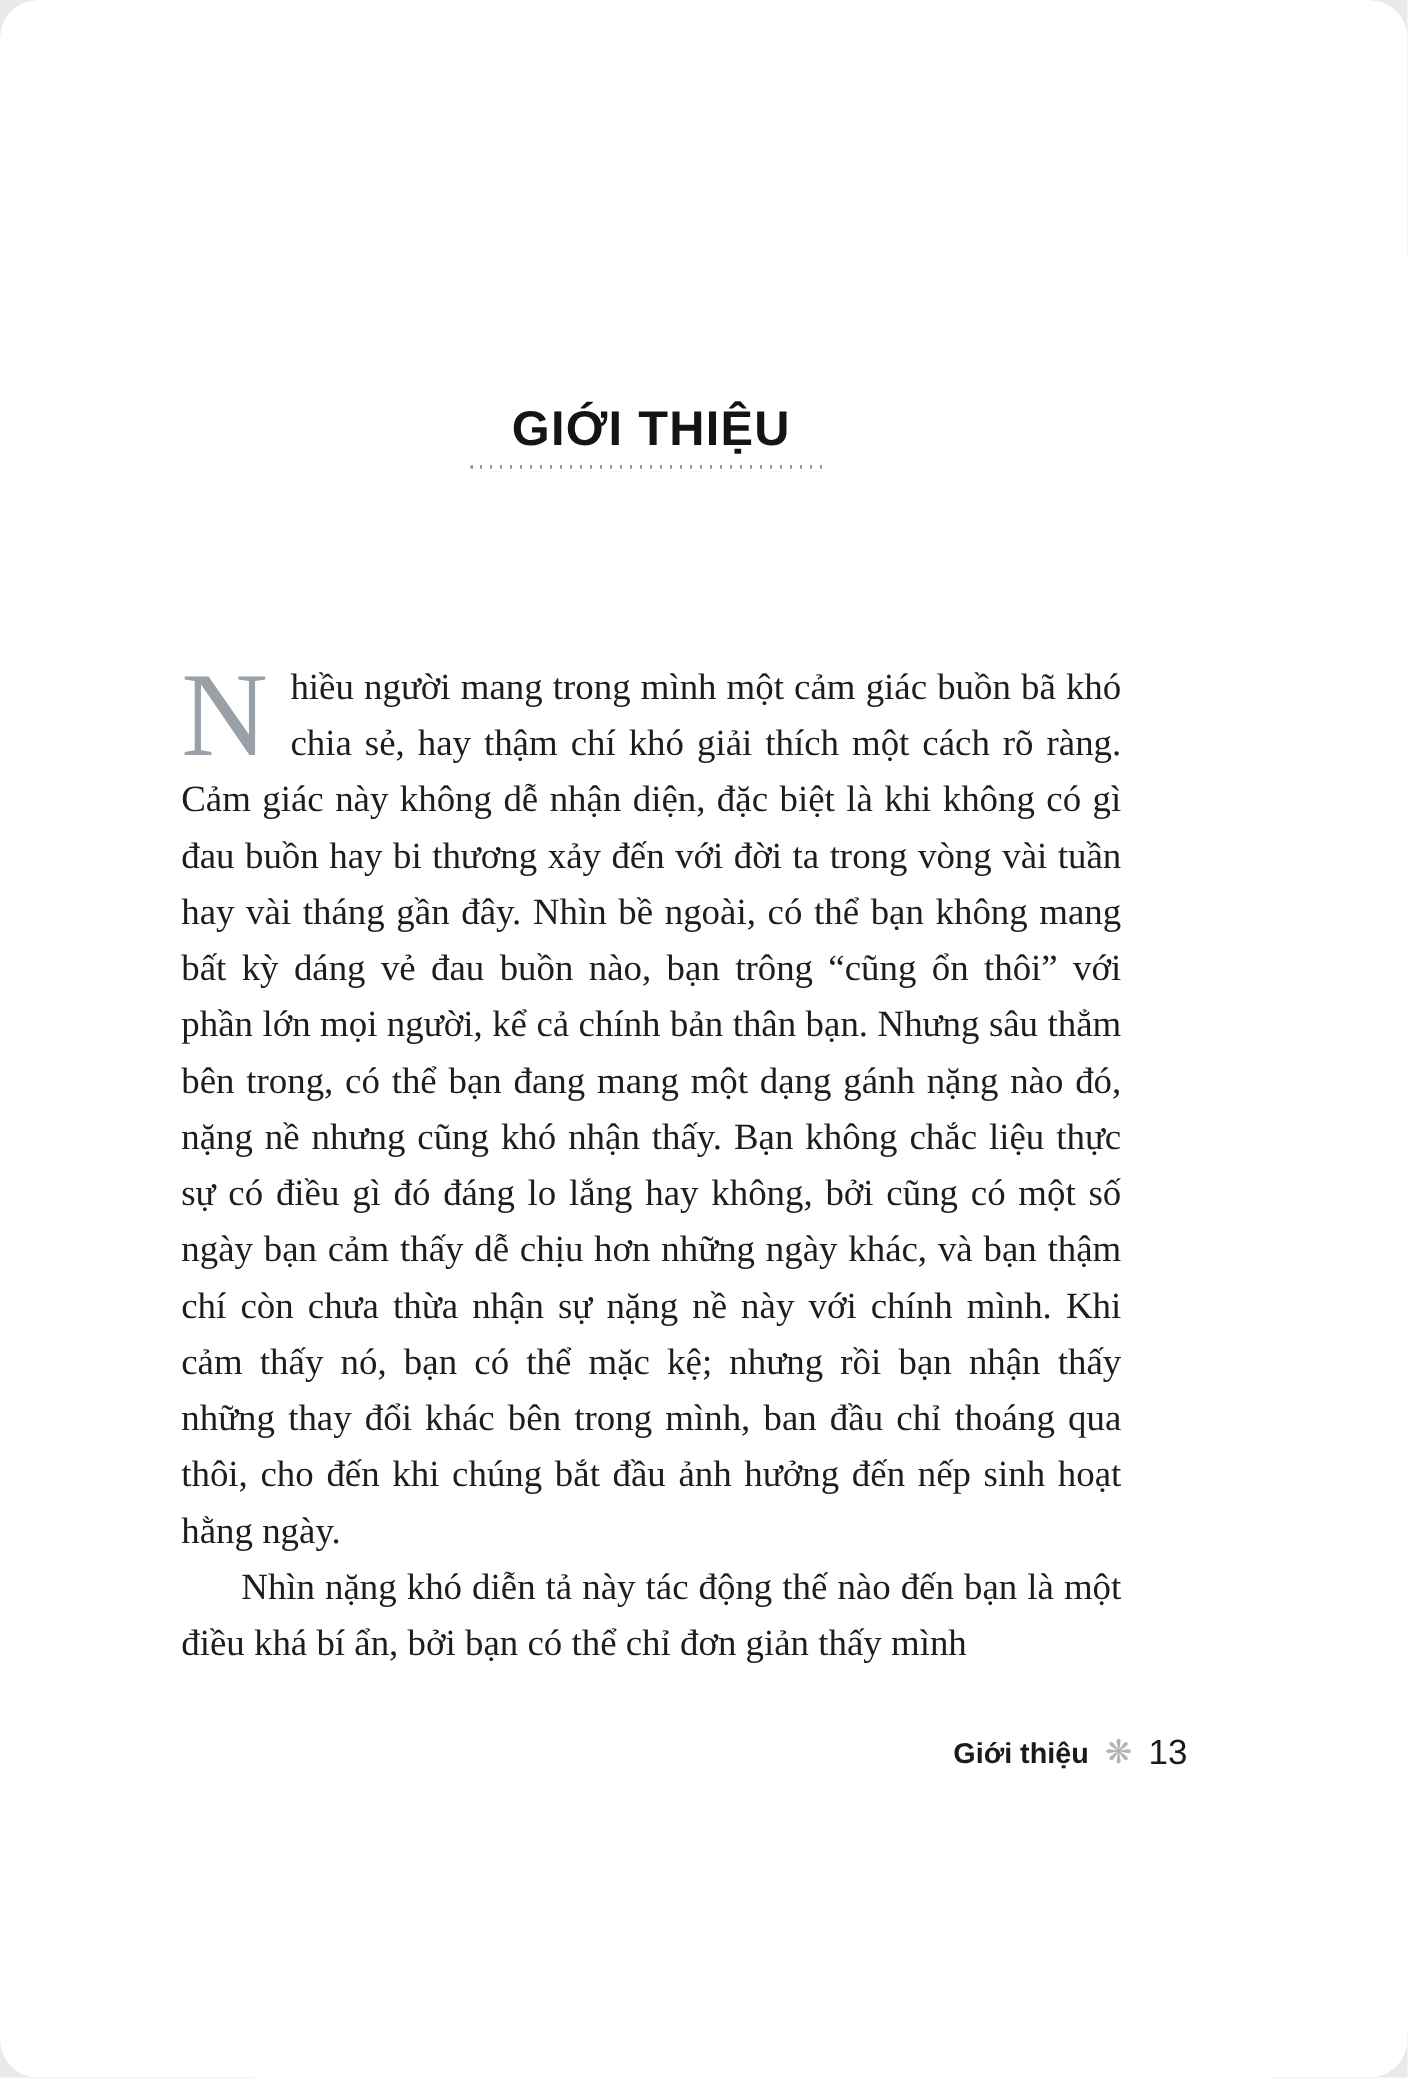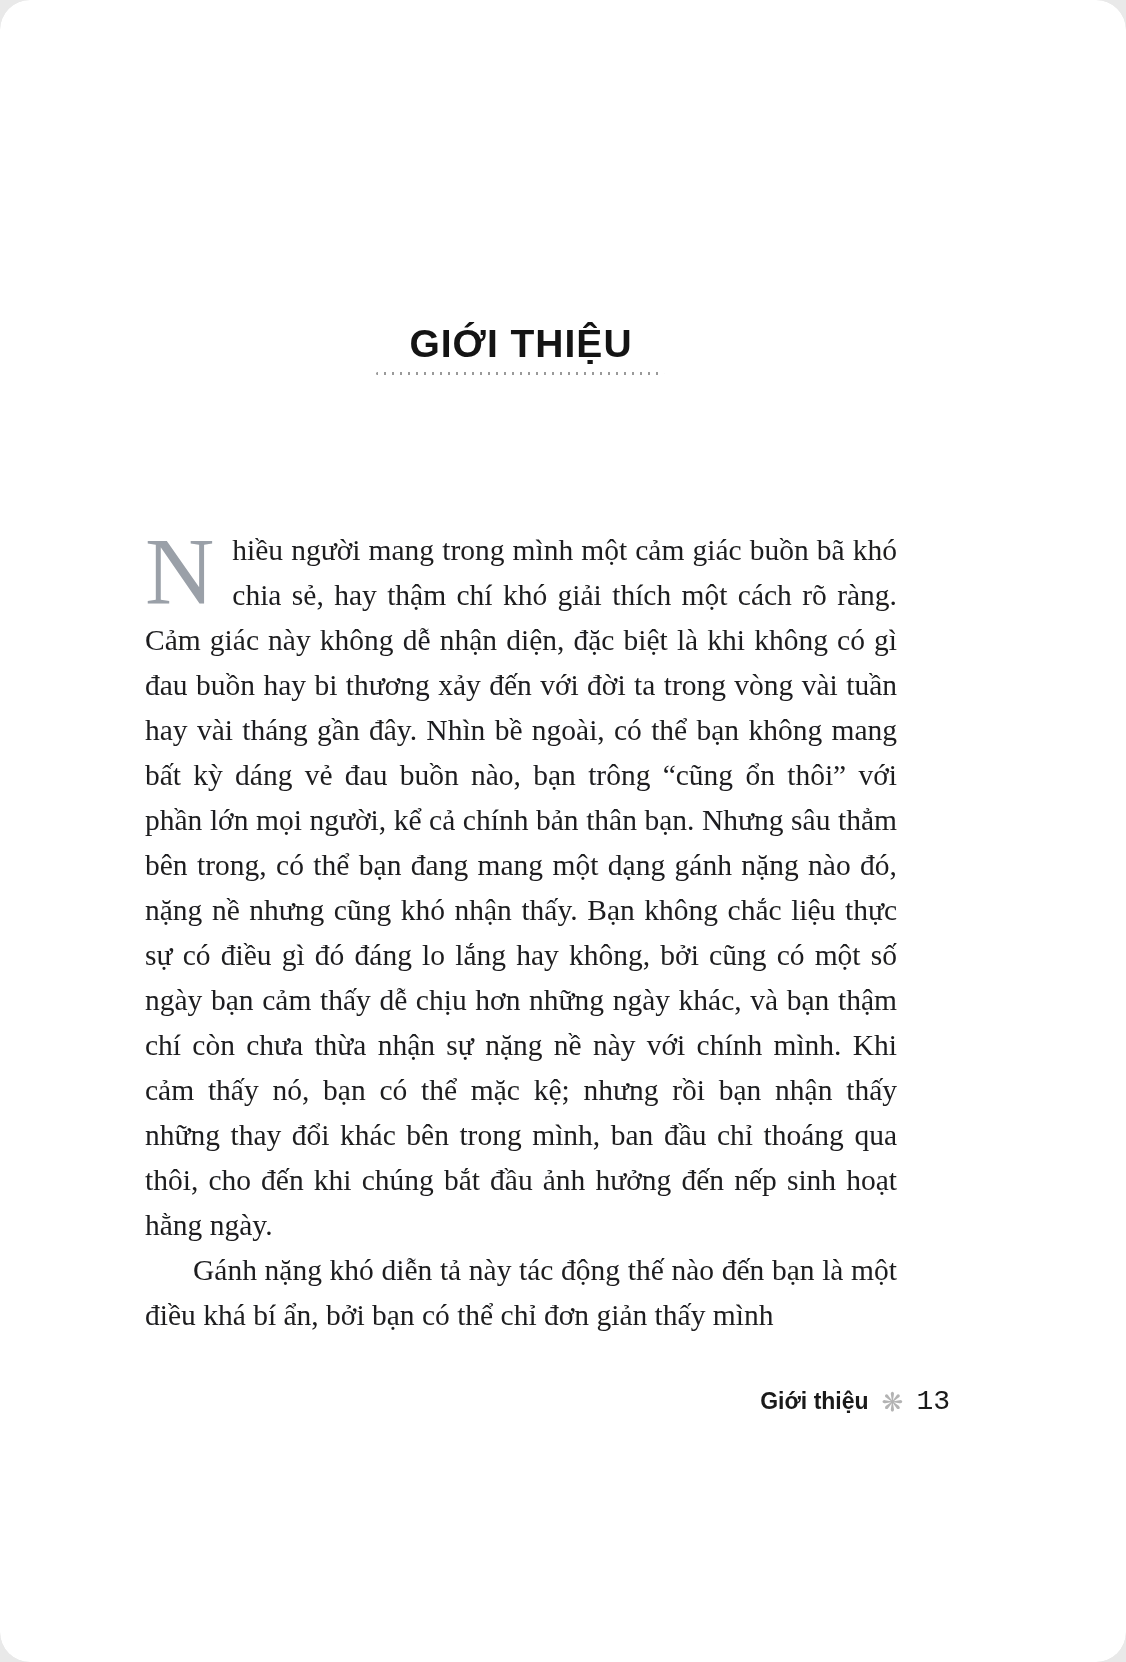--- a/index.html
+++ b/index.html
@@ -74,39 +74,39 @@
     font-size: 23px;
     color: #1a1a1a;
   }
   .ornament-icon {
     font-family: "DejaVu Sans", sans-serif;
     font-size: 26px;
     color: #b3b3b3;
     line-height: 1;
   }
   .page-number {
-    font-family: Liberation Mono, monospace;
+    font-family: Liberation Sans, sans-serif;
     font-size: 28px;
     color: #1a1a1a;
   }
 </style>
 </head>
 <body>
 
 <div class="page">
 
   <h1 class="chapter-title">GIỚI THIỆU</h1>
 
   <div class="title-divider"></div>
 
   <div class="body-text">
     <p>
       <span class="dropcap">N</span><span>hiều người mang trong mình một cảm giác buồn bã khó chia sẻ, hay thậm chí khó giải thích một cách rõ ràng. Cảm giác này không dễ nhận diện, đặc biệt là khi không có gì đau buồn hay bi thương xảy đến với đời ta trong vòng vài tuần hay vài tháng gần đây. Nhìn bề ngoài, có thể bạn không mang bất kỳ dáng vẻ đau buồn nào, bạn trông “cũng ổn thôi” với phần lớn mọi người, kể cả chính bản thân bạn. Nhưng sâu thẳm bên trong, có thể bạn đang mang một dạng gánh nặng nào đó, nặng nề nhưng cũng khó nhận thấy. Bạn không chắc liệu thực sự có điều gì đó đáng lo lắng hay không, bởi cũng có một số ngày bạn cảm thấy dễ chịu hơn những ngày khác, và bạn thậm chí còn chưa thừa nhận sự nặng nề này với chính mình. Khi cảm thấy nó, bạn có thể mặc kệ; nhưng rồi bạn nhận thấy những thay đổi khác bên trong mình, ban đầu chỉ thoáng qua thôi, cho đến khi chúng bắt đầu ảnh hưởng đến nếp sinh hoạt hằng ngày.</span>
     </p>
-    <p class="para-indent">Gánh nặng khó diễn tả này tác động thế nào đến bạn là một điều khá bí ẩn, bởi bạn có thể chỉ đơn giản thấy mình</p>
+    <p class="para-indent">Nhìn nặng khó diễn tả này tác động thế nào đến bạn là một điều khá bí ẩn, bởi bạn có thể chỉ đơn giản thấy mình</p>
   </div>
 
   <div class="page-footer">
     <span class="footer-section">Giới thiệu</span>
     <span class="ornament-icon">❋</span>
     <span class="page-number">13</span>
   </div>
 
 </div>
 

